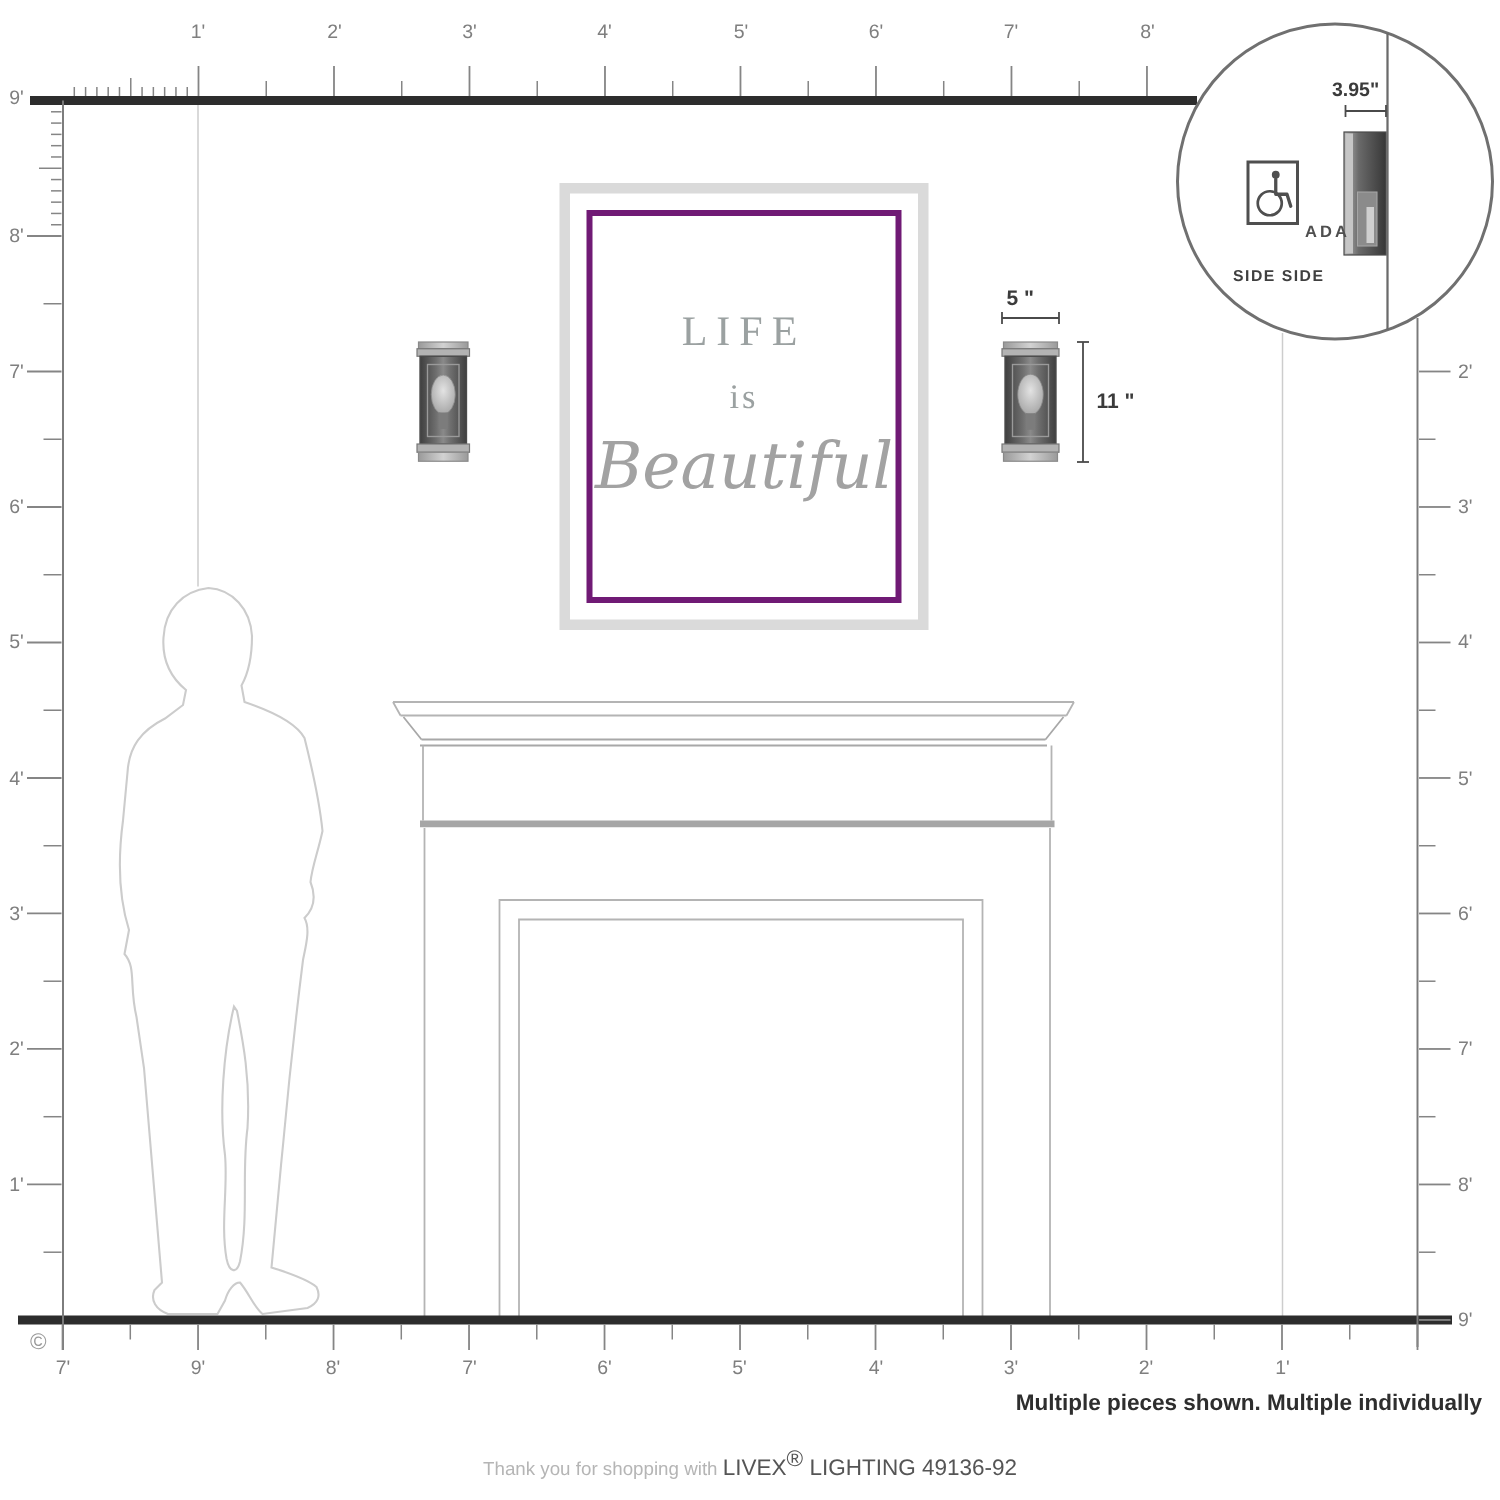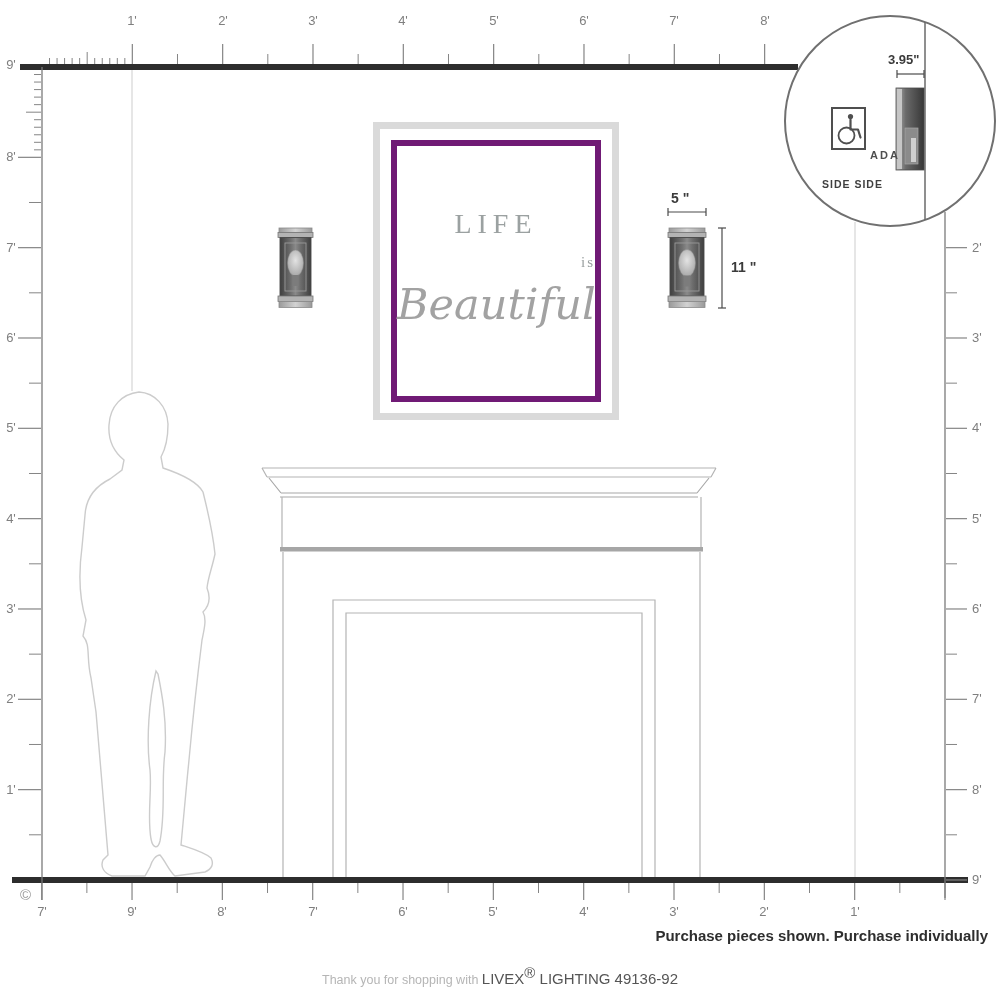--- a/index.html
+++ b/index.html
@@ -8,25 +8,25 @@
   svg{position:absolute;left:0;top:0;}
   .rl{position:absolute;font-size:13px;color:#7f7f7f;line-height:14px;white-space:nowrap;}
   .rl.topl{top:14px;transform:translateX(-50%);}
   .rl.botl{top:905px;transform:translateX(-50%);}
   .rl.leftl{left:2px;width:18px;text-align:center;}
   .rl.rightl{left:972px;}
   .dim{position:absolute;font-weight:bold;color:#3b3b3b;white-space:nowrap;}
   #frame{position:absolute;left:373px;top:122px;width:246px;height:298px;background:#fff;
          border:7px solid #dadada;box-sizing:border-box;}
   #frame-inner{position:absolute;left:11px;top:11px;right:11px;bottom:11px;
-         border:6px solid #701a75;text-align:center;}
+         border:4px solid #701a75;text-align:center;}
   .art1{margin-top:62px;font-family:"Liberation Serif",serif;font-size:28px;letter-spacing:6px;
         color:#9ba1a1;}
-  .art2{margin-top:14px;font-family:"Liberation Serif",serif;font-size:15px;letter-spacing:2px;
-        color:#9ba1a1;text-align:right;}
+  .art2{margin-top:14px;font-family:"Liberation Serif",serif;font-size:23px;letter-spacing:2px;
+        color:#9ba1a1;}
   .art3{margin-top:8px;font-family:"DejaVu Serif",serif;font-style:italic;font-size:43px;
         color:#a2a2a2;}
   #ada-box{position:absolute;left:831px;top:107px;width:31px;height:39px;border:2px solid #4f4f4f;
         background:#fff;box-sizing:content-box;}
   #ada-label{position:absolute;left:864px;top:149px;width:42px;text-align:center;font-size:11px;
         font-weight:bold;letter-spacing:2px;color:#4f4f4f;}
   #sideview-label{position:absolute;left:822px;top:178px;font-size:10.5px;font-weight:bold;
         letter-spacing:1px;color:#3f3f3f;}
   #copyright{position:absolute;left:20px;top:886px;font-size:15px;color:#9a9a9a;}
   #purchase-note{position:absolute;right:12px;top:927px;font-size:15px;font-weight:bold;color:#2e2e2e;}
@@ -295,18 +295,18 @@
     <svg width="31" height="39" viewBox="0 0 31 39">
       <circle cx="17.5" cy="7.5" r="2.6" fill="#4f4f4f"></circle>
       <path d="M17.5 10.5 L17.5 20.5 L25 20.5 L27.5 28.5" stroke="#4f4f4f" stroke-width="2.2" fill="none" stroke-linecap="round" stroke-linejoin="round"></path>
       <circle cx="13.5" cy="26.5" r="8" stroke="#4f4f4f" stroke-width="1.8" fill="none"></circle>
     </svg>
   </div>
   <div id="ada-label">ADA</div>
   <div id="sideview-label">SIDE SIDE</div>
 
   <div id="copyright">©</div>
-  <div id="purchase-note">Purchase pieces shown. Purchase individually</div>
+  <div id="purchase-note">Multiple pieces shown. Multiple individually</div>
   <div id="thanks">
     <span class="light">Thank you for shopping with </span><span class="brand">LIVEX</span><sup class="brand">®</sup><span class="brand"> LIGHTING 49136-92</span>
   </div>
 
 </div>
 
 </body></html>

